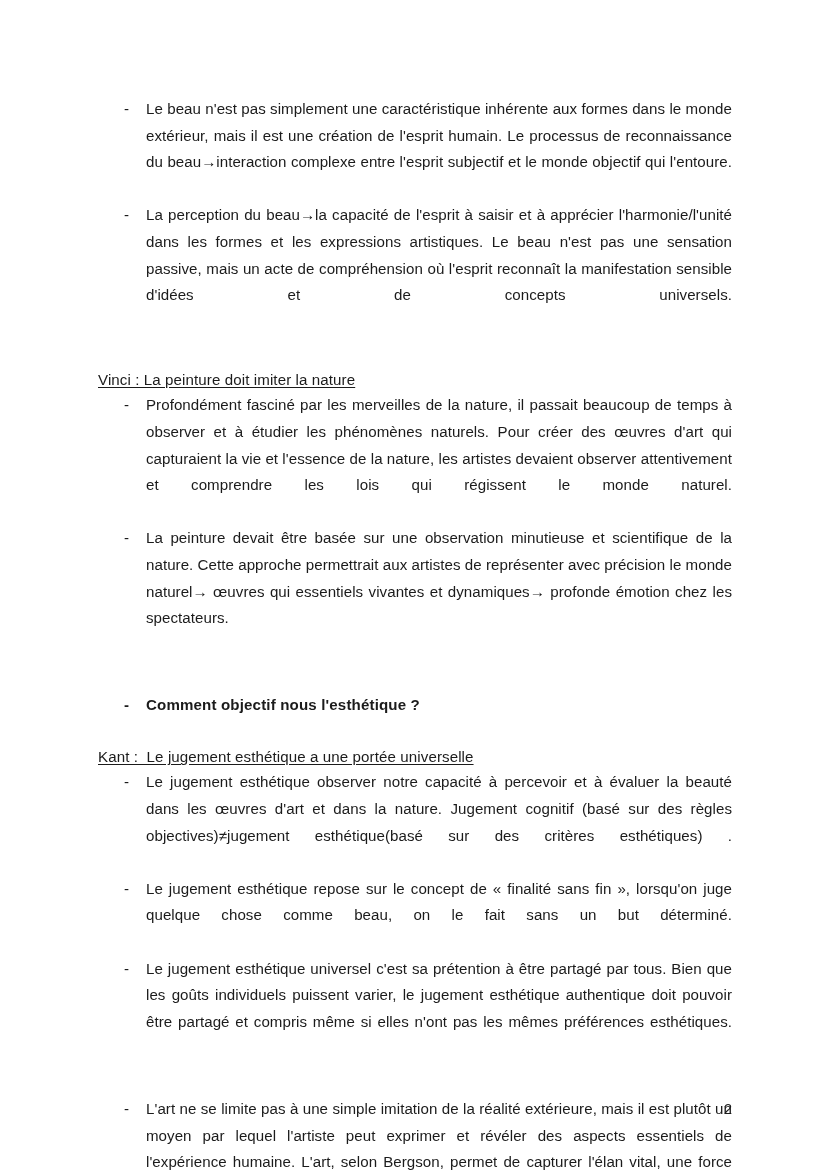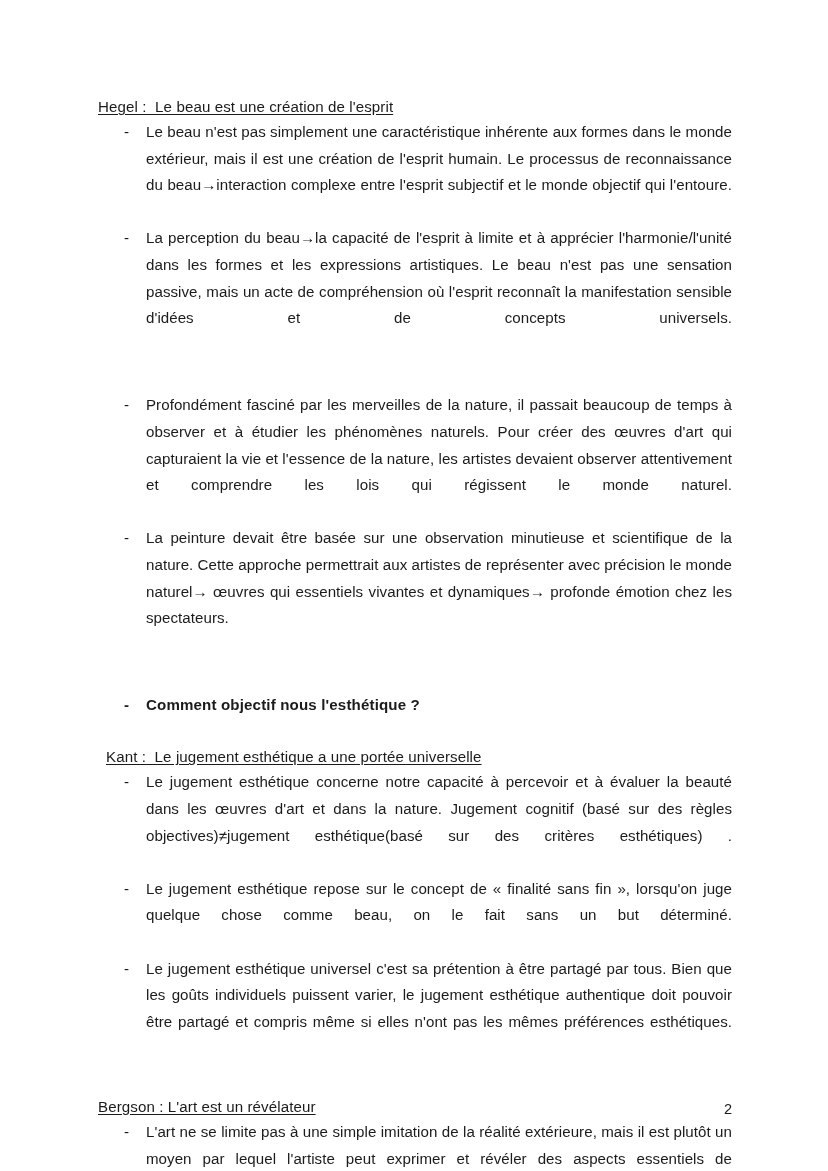--- a/index.html
+++ b/index.html
@@ -92,21 +92,20 @@
 
   
   .bullet-item .body::after {
     content: "";
     display: inline-block;
     width: 100%;
   }
 
   .kant-block .heading {
     margin-top: 0;
-    margin-left: 8px;
   }
 
   .pre-heading-bullet {
     margin-bottom: 1px;
   }
 
   #page-number {
     position: absolute;
     right: 96px;
     bottom: 53px;
@@ -116,34 +115,34 @@
     text-align: right;
   }
 </style>
 </head>
 <body>
 
 <div id="page">
   <div id="content">
 
     <div class="section">
-      <div class="heading">Hegel :  Le beau est une création de l'esprit</div>
       <ul class="bullet-list">
         <li class="bullet-item">
           <span class="dash">-</span>
           <span class="body">Le beau n'est pas simplement une caractéristique inhérente aux formes dans le monde extérieur, mais il est une création de l'esprit humain. Le processus de reconnaissance du beau→interaction complexe entre l'esprit subjectif et le monde objectif qui l'entoure.</span>
         </li>
         <li class="bullet-item">
           <span class="dash">-</span>
-          <span class="body">La perception du beau→la capacité de l'esprit à limite et à apprécier l'harmonie/l'unité dans les formes et les expressions artistiques. Le beau n'est pas une sensation passive, mais un acte de compréhension où l'esprit reconnaît la manifestation sensible d'idées et de concepts universels.</span>
+          <span class="body">La perception du beau→la capacité de l'esprit à saisir et à apprécier l'harmonie/l'unité dans les formes et les expressions artistiques. Le beau n'est pas une sensation passive, mais un acte de compréhension où l'esprit reconnaît la manifestation sensible d'idées et de concepts universels.</span>
         </li>
       </ul>
     </div>
 
     <div class="section">
+      <div class="heading">Vinci : La peinture doit imiter la nature</div>
       <ul class="bullet-list">
         <li class="bullet-item">
           <span class="dash">-</span>
           <span class="body">Profondément fasciné par les merveilles de la nature, il passait beaucoup de temps à observer et à étudier les phénomènes naturels. Pour créer des œuvres d'art qui capturaient la vie et l'essence de la nature, les artistes devaient observer attentivement et comprendre les lois qui régissent le monde naturel.</span>
         </li>
         <li class="bullet-item">
           <span class="dash">-</span>
           <span class="body">La peinture devait être basée sur une observation minutieuse et scientifique de la nature. Cette approche permettrait aux artistes de représenter avec précision le monde naturel→ œuvres qui essentiels vivantes et dynamiques→ profonde émotion chez les spectateurs.</span>
         </li>
       </ul>
@@ -153,35 +152,34 @@
       <ul class="bullet-list pre-heading-bullet">
         <li class="bullet-item bold">
           <span class="dash">-</span>
           <span class="body">Comment objectif nous l'esthétique  ?</span>
         </li>
       </ul>
       <div class="heading">Kant :  Le jugement esthétique a une portée universelle</div>
       <ul class="bullet-list">
         <li class="bullet-item">
           <span class="dash">-</span>
-          <span class="body">Le jugement esthétique concerne notre capacité à percevoir et à évaluer la beauté dans les œuvres d'art et dans la nature. Jugement cognitif (basé sur des règles objectives)≠jugement esthétique(basé sur des critères esthétiques) .</span>
+          <span class="body">Le jugement esthétique observer notre capacité à percevoir et à évaluer la beauté dans les œuvres d'art et dans la nature. Jugement cognitif (basé sur des règles objectives)≠jugement esthétique(basé sur des critères esthétiques) .</span>
         </li>
         <li class="bullet-item">
           <span class="dash">-</span>
           <span class="body">Le jugement esthétique repose sur le concept de « finalité sans fin », lorsqu'on juge quelque chose comme beau, on le fait sans un but déterminé.</span>
         </li>
         <li class="bullet-item">
           <span class="dash">-</span>
           <span class="body">Le jugement esthétique universel c'est sa prétention à être partagé par tous. Bien que les goûts individuels puissent varier, le jugement esthétique authentique doit pouvoir être partagé et compris même si elles n'ont pas les mêmes préférences esthétiques.</span>
         </li>
       </ul>
     </div>
 
     <div class="section">
-      <div class="heading">Bergson : L'art est un révélateur</div>
       <ul class="bullet-list">
         <li class="bullet-item">
           <span class="dash">-</span>
           <span class="body">L'art ne se limite pas à une simple imitation de la réalité extérieure, mais il est plutôt un moyen par lequel l'artiste peut exprimer et révéler des aspects essentiels de l'expérience humaine. L'art, selon Bergson, permet de capturer l'élan vital, une force créatrice et dynamique qui anime le monde et l'existence.</span>
         </li>
 
       </ul>
     </div>
 
   </div>

